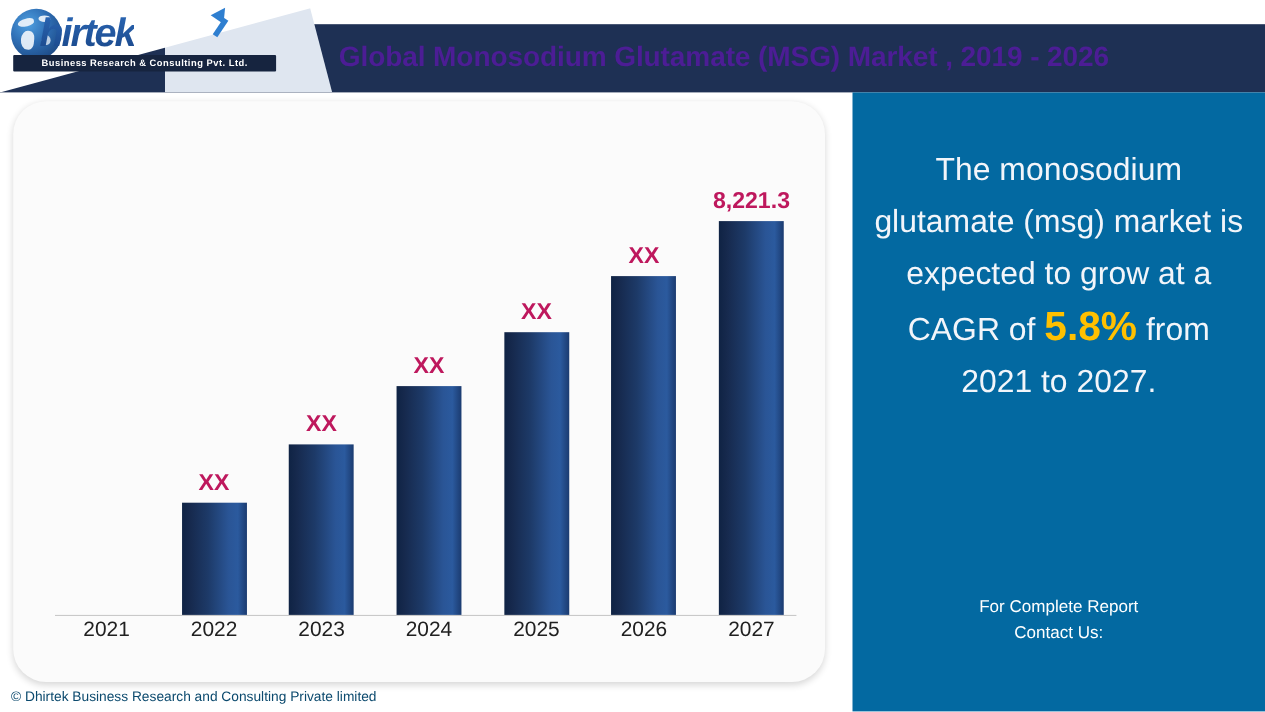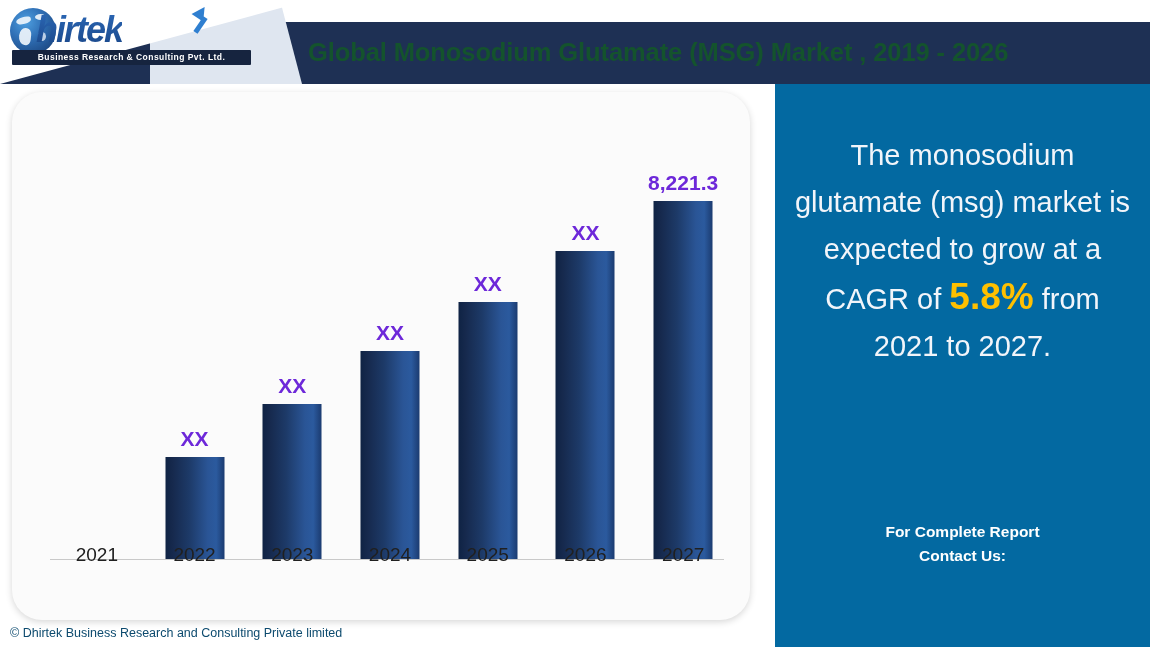--- a/index.html
+++ b/index.html
@@ -44,21 +44,21 @@
     width: 165px; height: 84px;
     background: #dfe6f0;
     clip-path: polygon(0 0, 130px 0, 152px 84px, 0 84px);
   }
   #header-title {
     position: absolute;
     left: 308px; top: 38px;
     width: 838px;
     font-size: 25.5px;
     font-weight: bold;
-    color: #14532d;
+    color: #4c1d95;
     letter-spacing: -0.1px;
     white-space: nowrap;
   }
 
   
   #logo {
     position: absolute;
     left: 6px; top: 2px;
     width: 230px; height: 58px;
   }
@@ -163,33 +163,33 @@
                 #2a5596 72%,
                 #2b5a9e 86%,
                 #1b3b70 100%);
   }
   .bar-value {
     position: absolute;
     left: 50%;
     transform: translateX(-50%);
     font-size: 21px;
     font-weight: bold;
-    color: #6d28d9;
+    color: #be185d;
     white-space: nowrap;
   }
   .xlab {
     position: absolute;
     width: 96px;
     text-align: center;
     font-size: 19px;
     color: #202020;
   }
   #xaxis {
     position: absolute;
-    left: 28px; top: 452px;
+    left: 28px; top: 470px;
     width: 684px; height: 30px;
   }
   #legend {
     position: absolute;
     left: 0; top: 505px;
     width: 738px;
     text-align: center;
   }
   .legend-swatch {
     display: inline-block;
@@ -220,26 +220,26 @@
     line-height: 47px;
     color: #f2f5fa;
   }
   .cagr {
     font-size: 37px;
     font-weight: bold;
     color: #ffc000;
   }
   #side-contact {
     position: absolute;
-    left: 8px; top: 436px;
+    left: 8px; top: 456px;
     width: 359px;
     text-align: center;
     color: #ffffff;
     font-size: 15.5px;
-    font-weight: bold;
+    font-weight: normal;
     line-height: 24px;
   }
   #side-contact .email { font-size: 15.5px; }
 
   
   #footer {
     position: absolute;
     left: 10px; top: 626px;
     font-size: 12.5px;
     color: #0c4a6e;

